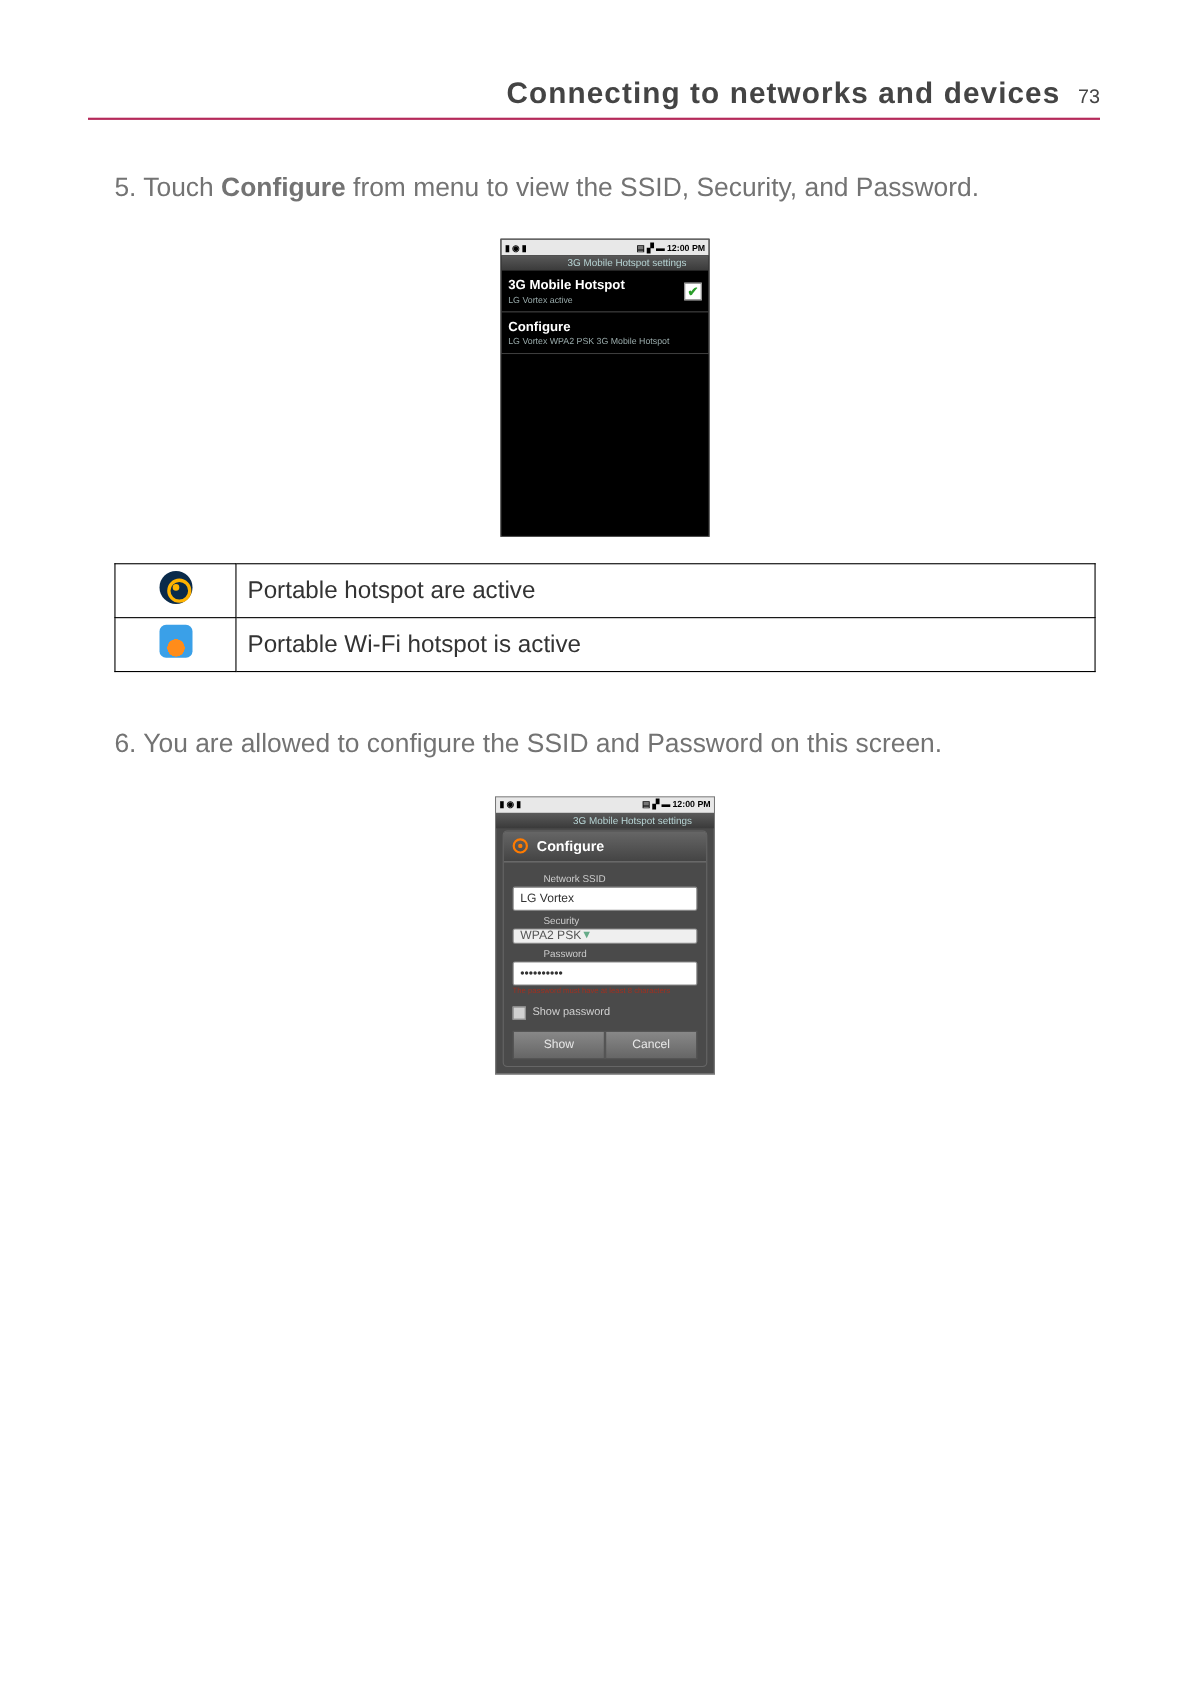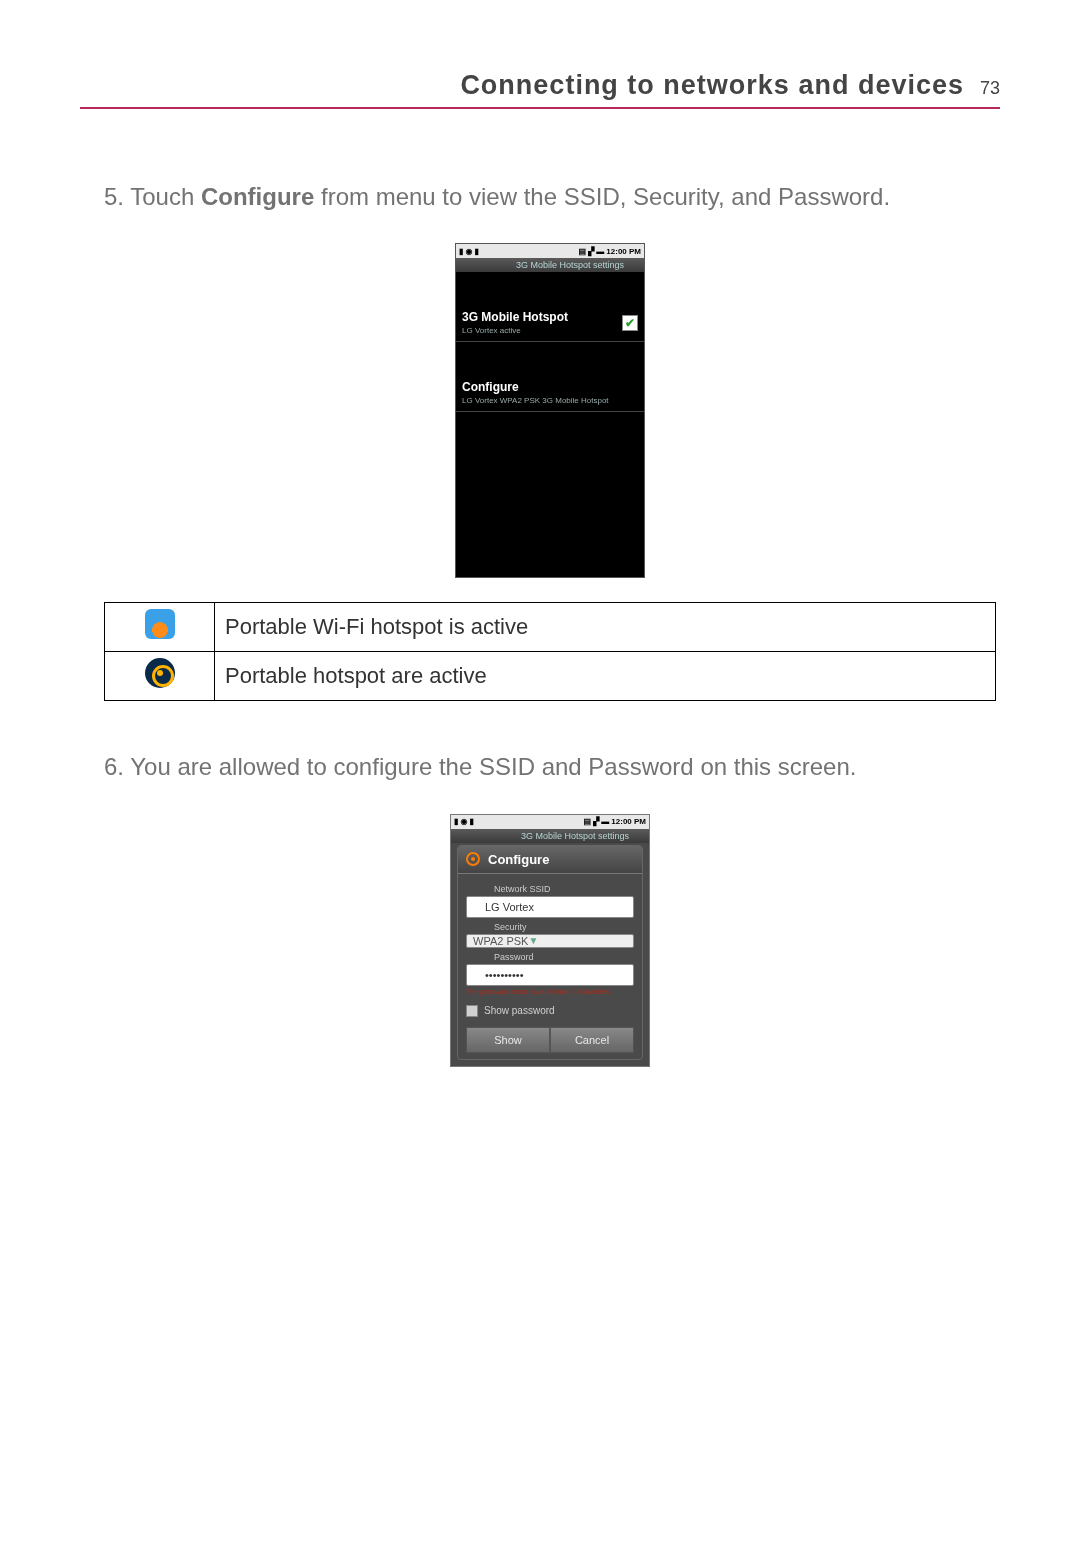--- a/index.html
+++ b/index.html
@@ -8,21 +8,21 @@
     background: #fff;
     width: 1080px;
     height: 1552px;
     position: relative;
     padding: 70px 80px;
     color: #333;
   }
   .header-line {
     border-bottom: 2px solid #b52a5a;
     padding-bottom: 6px;
-    margin-bottom: 72px;
+    margin-bottom: 46px;
     display: flex;
     align-items: baseline;
     justify-content: flex-end;
     gap: 16px;
   }
   .header-title {
     color: #444;
     font-size: 27px;
     font-weight: bold;
     letter-spacing: 1px;
@@ -63,21 +63,20 @@
     padding: 2px 20px;
     text-align: right;
   }
   .list-item {
     border-bottom: 1px solid #444;
     padding: 6px 6px;
     color: #fff;
     display:flex;
     justify-content:space-between;
     align-items:center;
-    margin-top:32px;
   }
   .list-item .primary { font-size: 12px; font-weight: bold; color:#fff; }
   .list-item .secondary { font-size: 8px; color:#9aa; margin-top:2px; }
   .chk {
     width:16px; height:16px; background:#fff; border:1px solid #888;
     display:flex; align-items:center; justify-content:center;
     color:#2a9d2a; font-weight:bold; font-size:12px;
   }
   .phone-body { height: 165px; background:#000; }
 
@@ -138,21 +137,21 @@
     display:inline-block; position:relative;
   }
   .dlg-title .ring::after {
     content:""; position:absolute; left:3px; top:3px; width:4px; height:4px;
     background:#ff7b00; border-radius:50%;
   }
   .dlg-body { padding: 6px 8px; }
   .fld-label { font-size:9px; color:#ccc; margin-top:4px;margin-left:28px; }
   .fld-input {
     background:#fff; border:1px solid #888; border-radius:2px;
-    font-size:11px; color:#333; padding:4px 18px; margin-top:2px;
+    font-size:11px; color:#333; padding:4px 6px; margin-top:2px;
   }
   .fld-select {
     background:#efefef; border:1px solid #888; border-radius:2px;
     font-size:11px; color:#555; padding:0 6px; margin-top:2px;
     display:flex; justify-content:flex-start; align-items:center;
   }
   .tri { color:#6a8; font-size:10px; }
   .hint { font-size:7px; color:#a03020; margin-top:2px; }
   .chkrow { display:flex; align-items:center; gap:6px; margin-top:10px; }
   .chkbox { width:12px; height:12px; background:#d0d0d0; border:1px solid #888; }
@@ -207,29 +206,29 @@
         <div class="secondary">LG Vortex WPA2 PSK 3G Mobile Hotspot</div>
       </div>
     </div>
     <div class="phone-body"></div>
   </div>
 
   <table class="legend">
     <tbody>
         <tr>
       <td class="icon-cell">
+        <span class="icon-tether"></span>
+      </td>
+      <td>Portable hotspot are active</td>
+    </tr>
+    <tr>
+      <td class="icon-cell">
         <span class="icon-wifi"></span>
       </td>
       <td>Portable Wi-Fi hotspot is active</td>
-    </tr>
-    <tr>
-      <td class="icon-cell">
-        <span class="icon-tether"></span>
-      </td>
-      <td>Portable hotspot are active</td>
     </tr>
   </tbody>
     </table>
 
   <p class="step">
     <span class="num">6.</span>
     <span>You are allowed to configure the SSID and Password on this screen.</span>
   </p>
 
   <div class="phone2">

